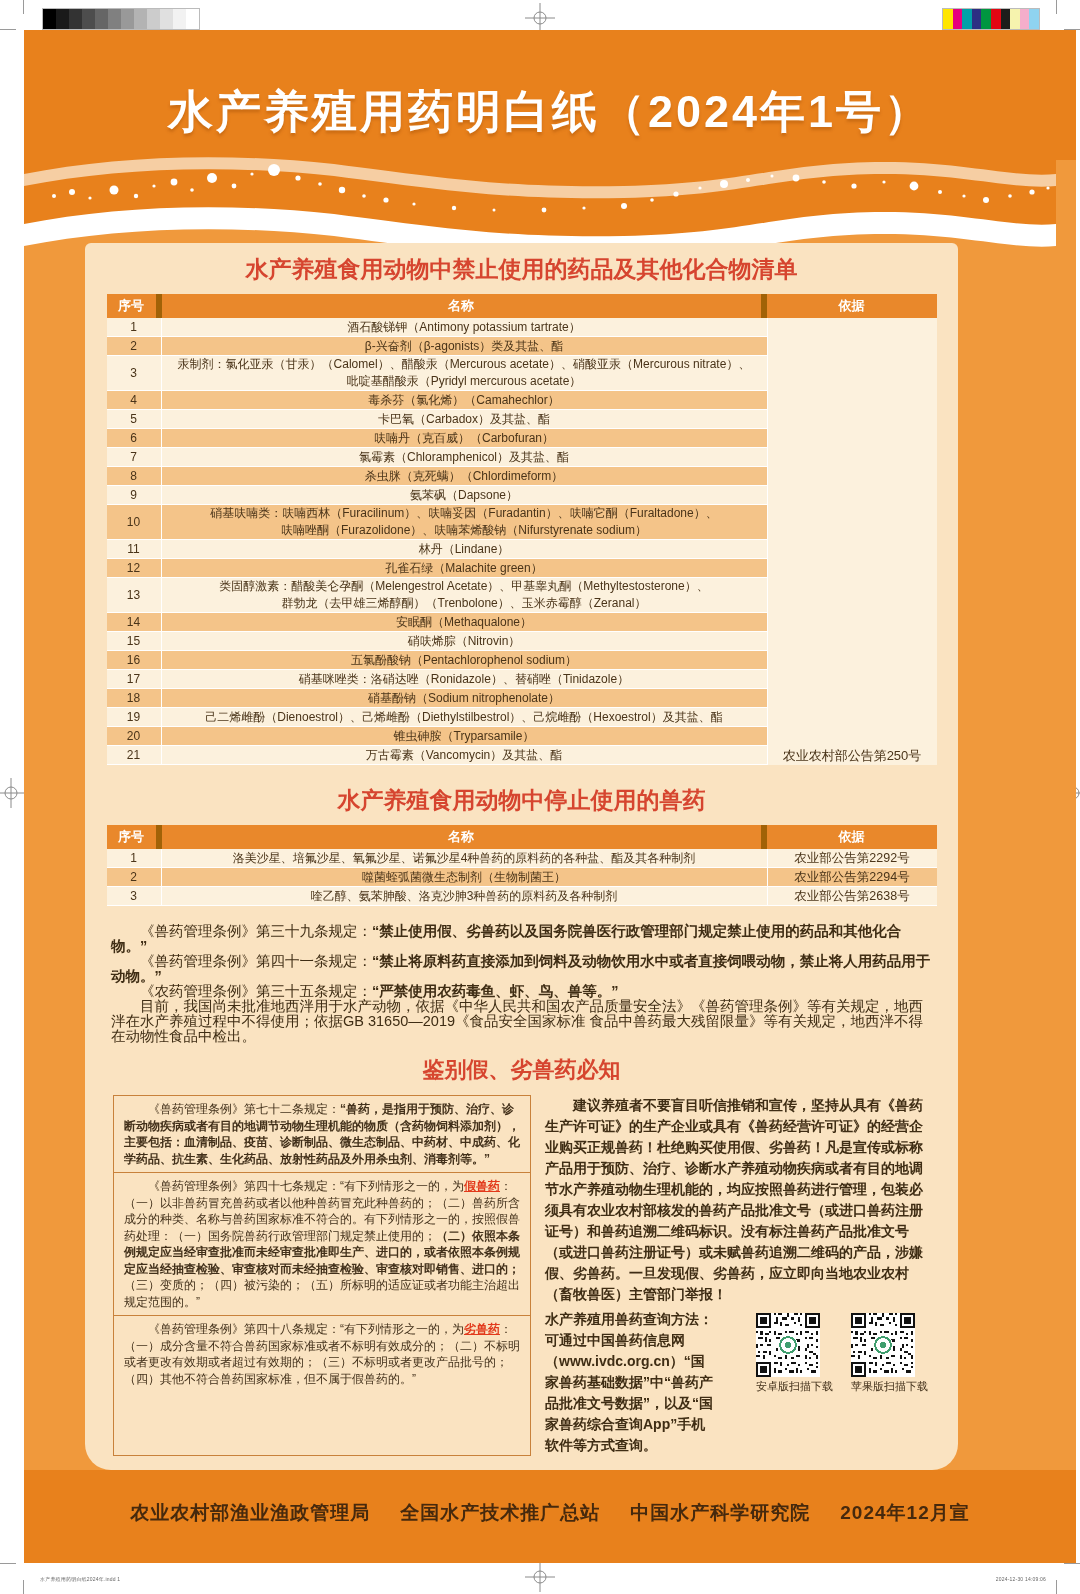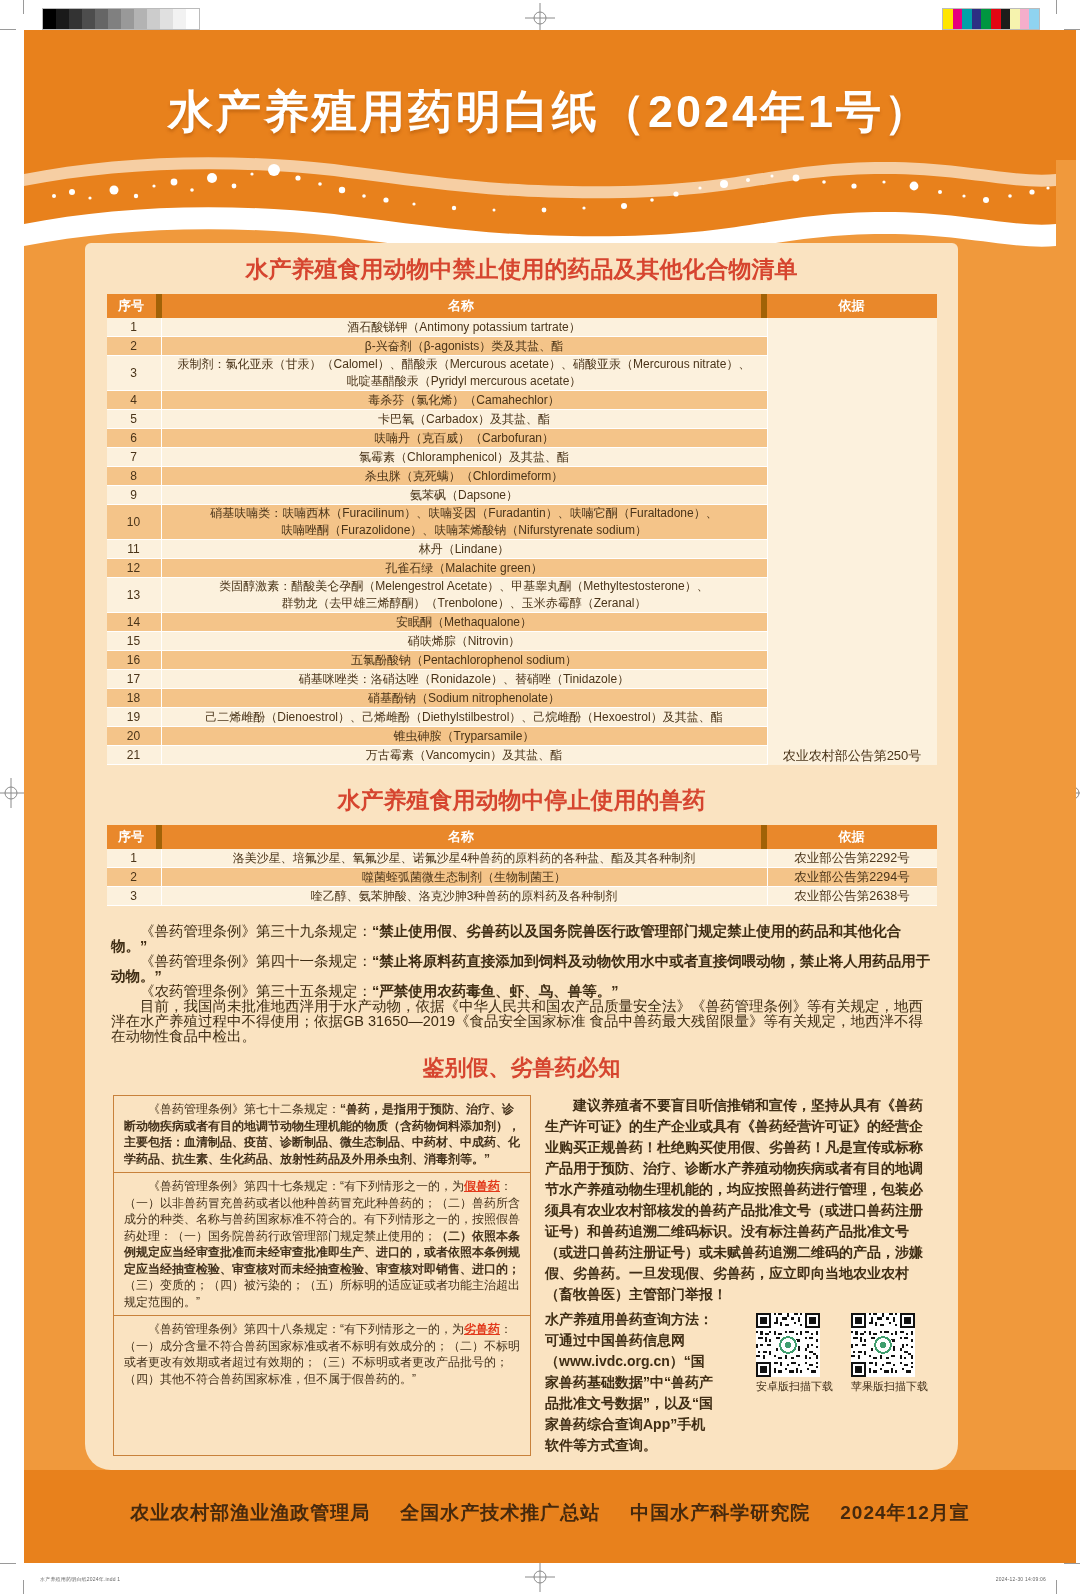--- a/index.html
+++ b/index.html
@@ -55,21 +55,21 @@
   .t2 .row .cell.basis{border-left:1px solid #fff;font-size:12.5px;}
   .sec-title.s2{margin-top:22px;}
 
   
   .regs{margin:18px 26px 0;font-size:14.5px;line-height:15px;color:#3F2D14;}
   .reg{margin:0;text-indent:2em;}
   .seg-b{font-weight:bold;}
   .seg-r{font-weight:bold;color:#E2391B;text-decoration:underline;}
 
   
-  .sec-title.s3{margin-top:12px;font-size:22px;font-family:Liberation Mono, monospace;}
+  .sec-title.s3{margin-top:12px;font-size:22px;}
   .columns{margin:12px 28px 0;display:flex;gap:14px;}
   .lboxes{width:418px;box-sizing:border-box;border:1px solid #C8813B;}
   .lbox{padding:5px 10px;font-size:12px;line-height:16.5px;text-indent:2em;
         border-bottom:1px solid #C8813B;color:#42301A;}
   .lbox:last-child{border-bottom:none;}
   .rcol{flex:1;font-size:14px;font-weight:bold;line-height:21px;color:#3F2D14;}
   .advice{margin:0;text-indent:2em;}
   .advice-row{display:flex;margin-top:4px;gap:32px;}
   .advice.narrow{flex:1;text-indent:0;}
   .qr-wrap{display:flex;gap:18px;padding:4px 2px 0 8px;}

